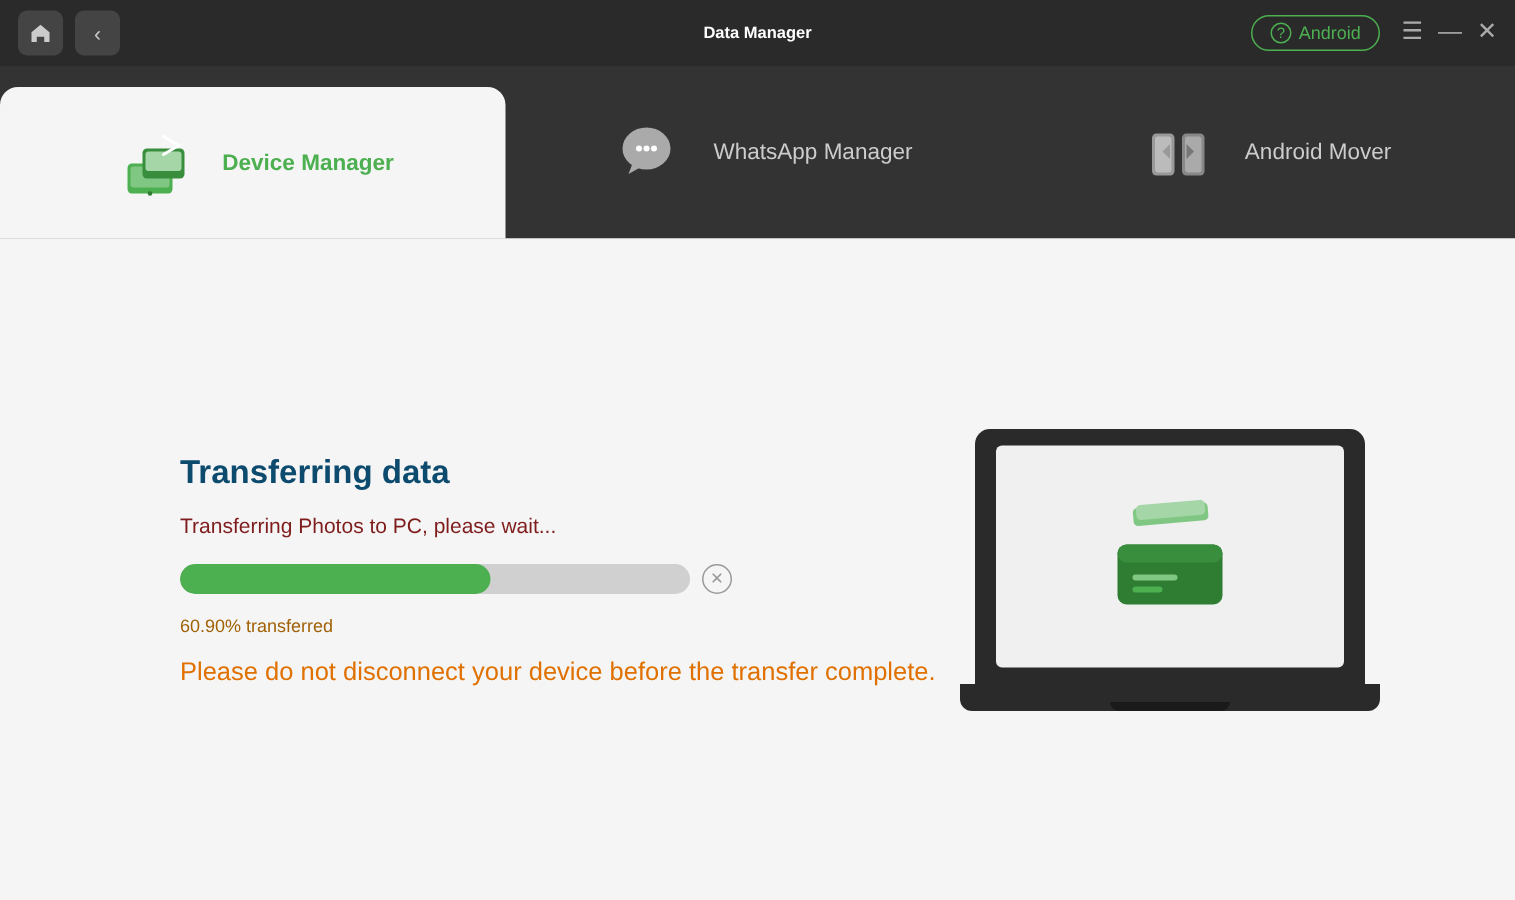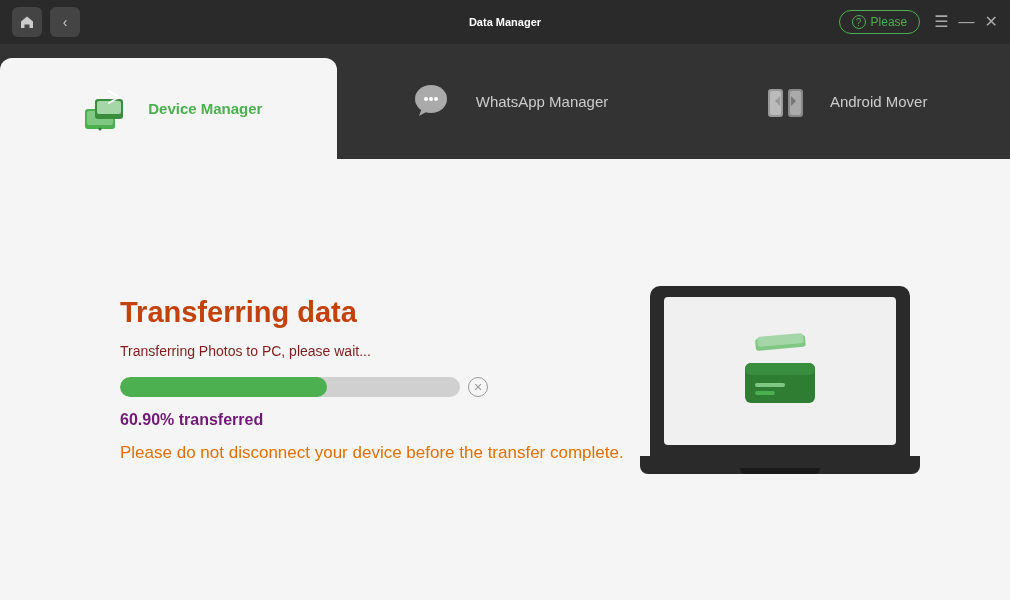--- a/index.html
+++ b/index.html
@@ -150,23 +150,23 @@
     }
 
     .left-panel {
       flex: 1;
       display: flex;
       flex-direction: column;
       gap: 14px;
     }
 
     .transfer-title {
-      font-size: 29px;
+      font-size: 22px;
       font-weight: 700;
-      color: #c2410c;
+      color: #0c4a6e;
     }
 
     .transfer-subtitle {
       font-size: 14px;
       color: #7f1d1d;
     }
 
     .progress-container {
       display: flex;
       align-items: center;
@@ -192,23 +192,23 @@
       border-radius: 50%;
       border: 1.5px solid #999;
       display: flex;
       align-items: center;
       justify-content: center;
       cursor: pointer;
       color: #999;
       font-size: 11px;
     }
     .progress-percent {
-      font-size: 16px;
-      color: #701a75;
-      font-weight: 700;
+      font-size: 12px;
+      color: #a16207;
+      font-weight: 400;
     }
     .warning-text {
       font-size: 17px;
       color: #e07000;
     }
 
     
     .right-panel {
       width: 300px;
       display: flex;
@@ -276,21 +276,21 @@
     <div class="back-btn">
       <span style="color:#ccc;font-size:14px;">‹</span>
     </div>
   </div>
   <div class="title-bar-center">
     <span>Data Manager</span>
   </div>
   <div class="title-bar-right">
     <div class="support-btn">
       <div class="support-icon">?</div>
-      <span>Please</span>
+      <span>Android</span>
     </div>
     <div class="win-controls">
       <span class="win-btn">☰</span>
       <span class="win-btn">—</span>
       <span class="win-btn close-btn">✕</span>
     </div>
   </div>
 </div>
 
 <div class="tab-bar">

